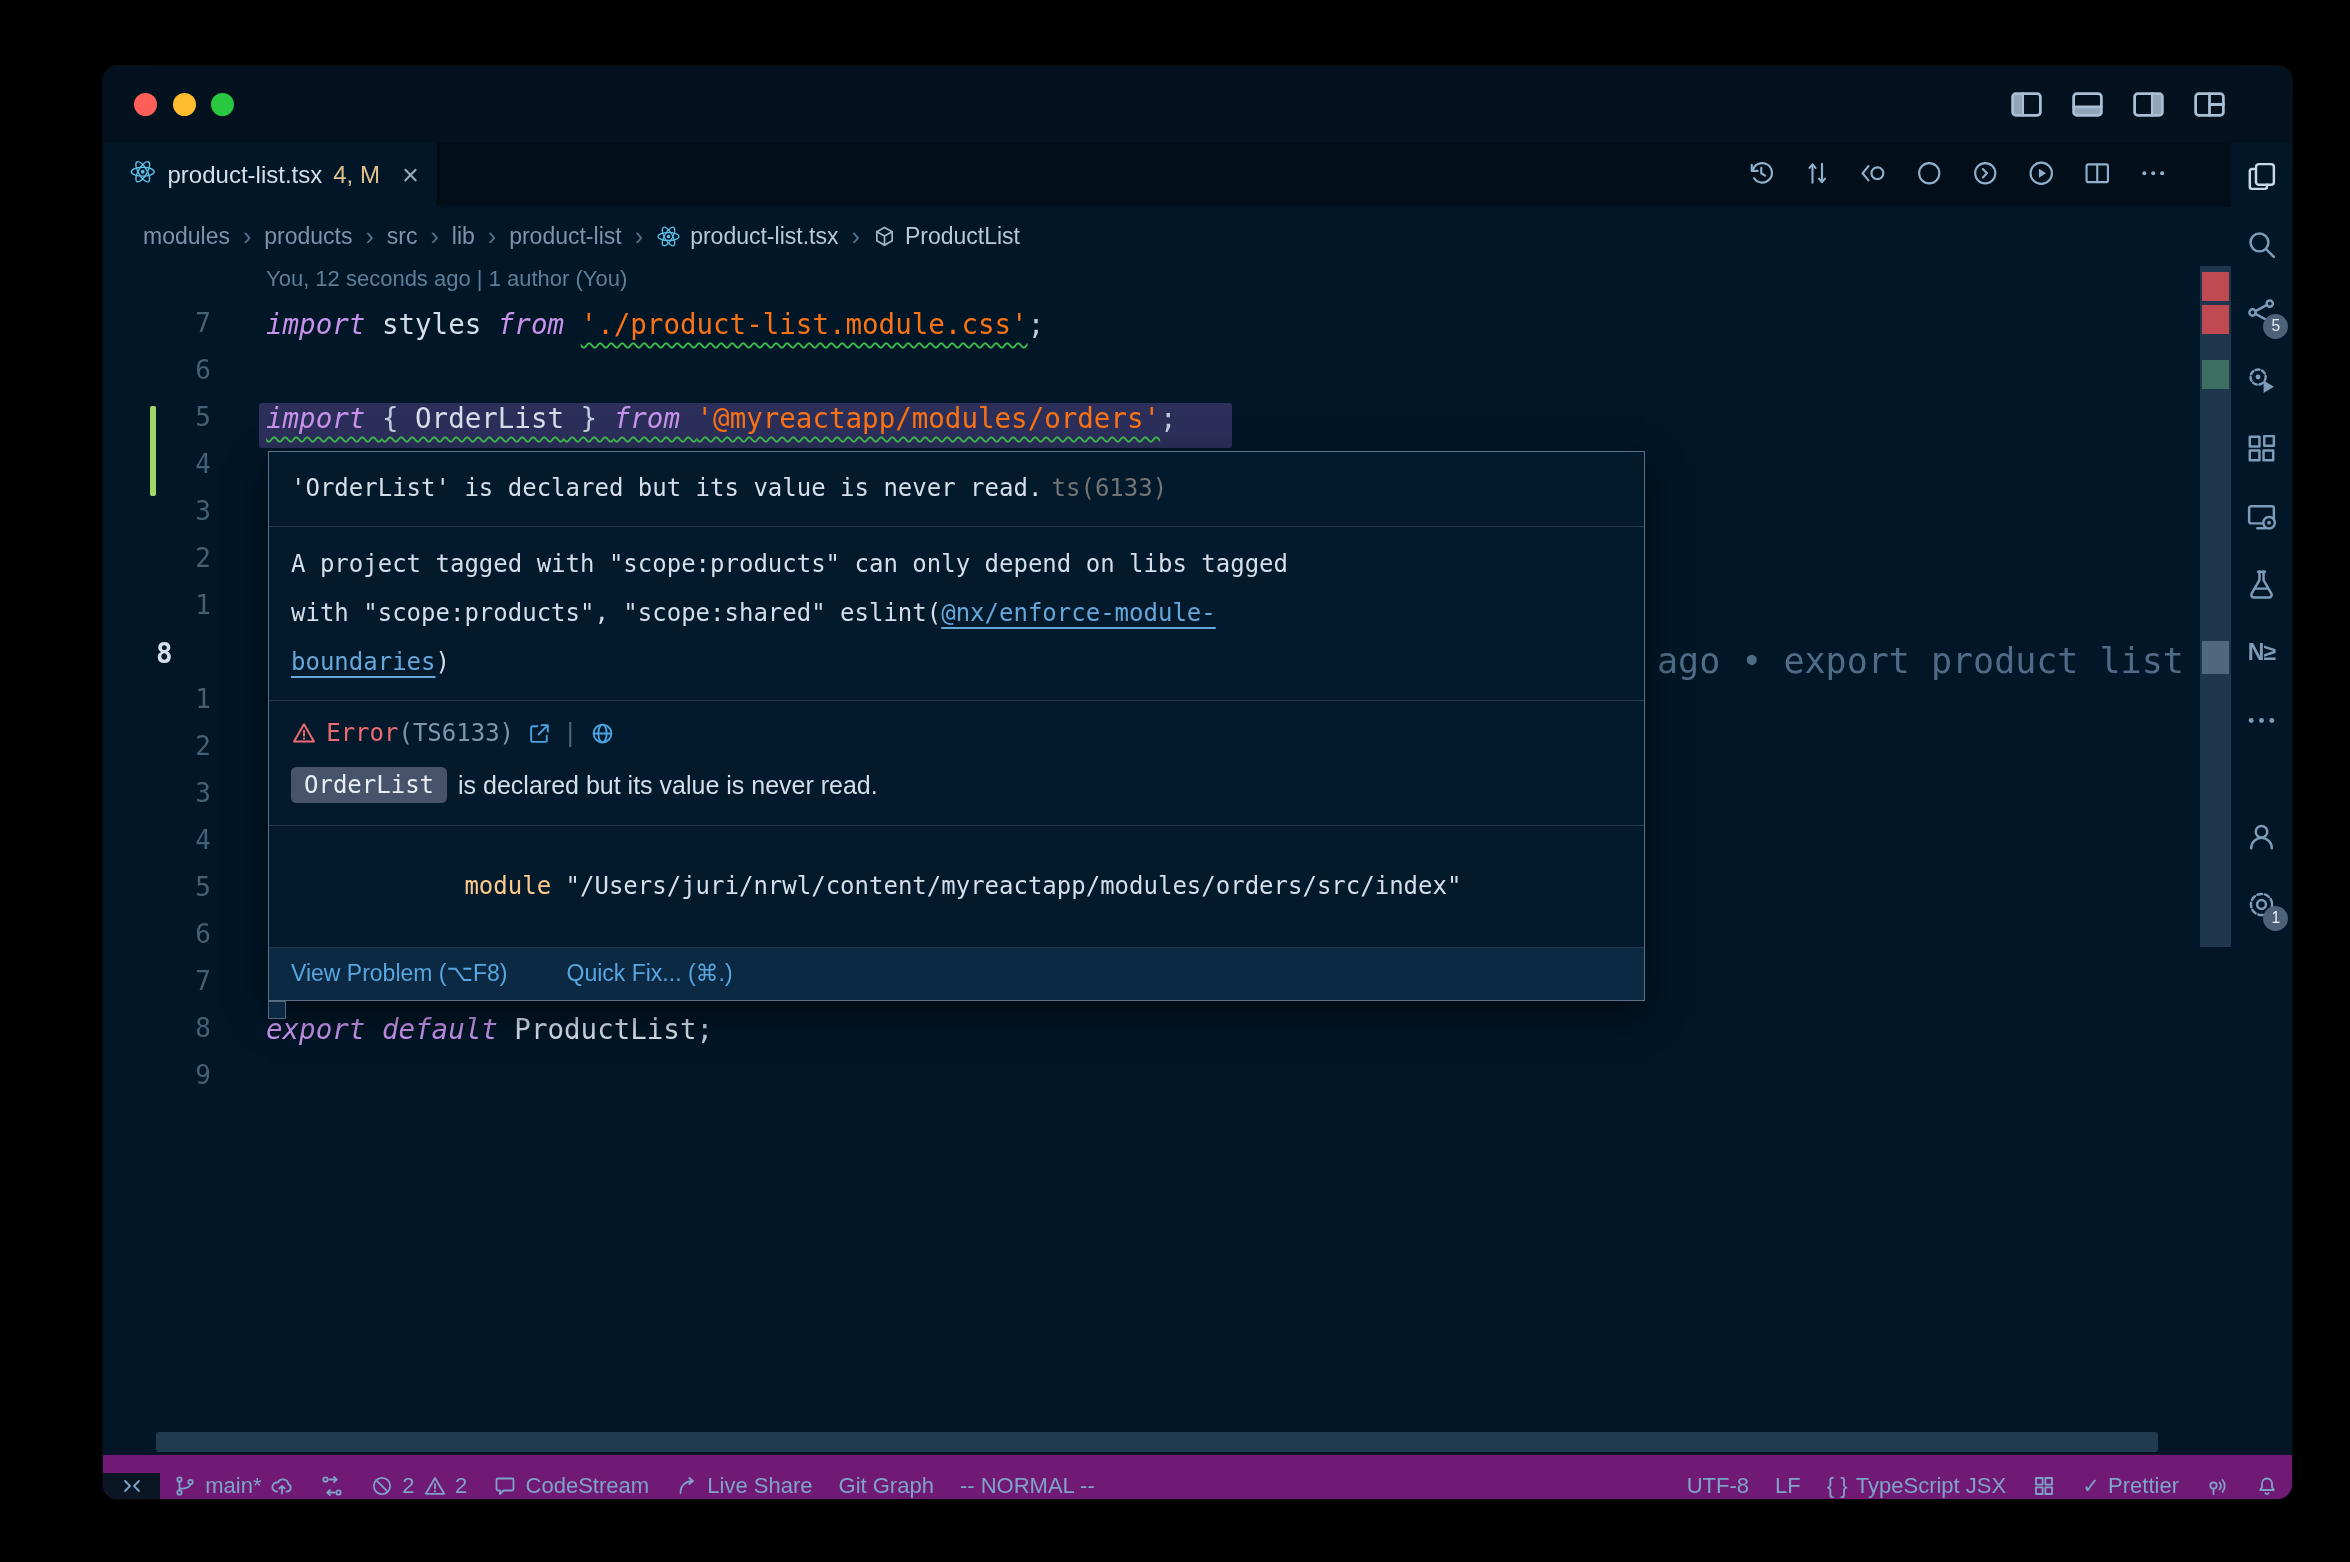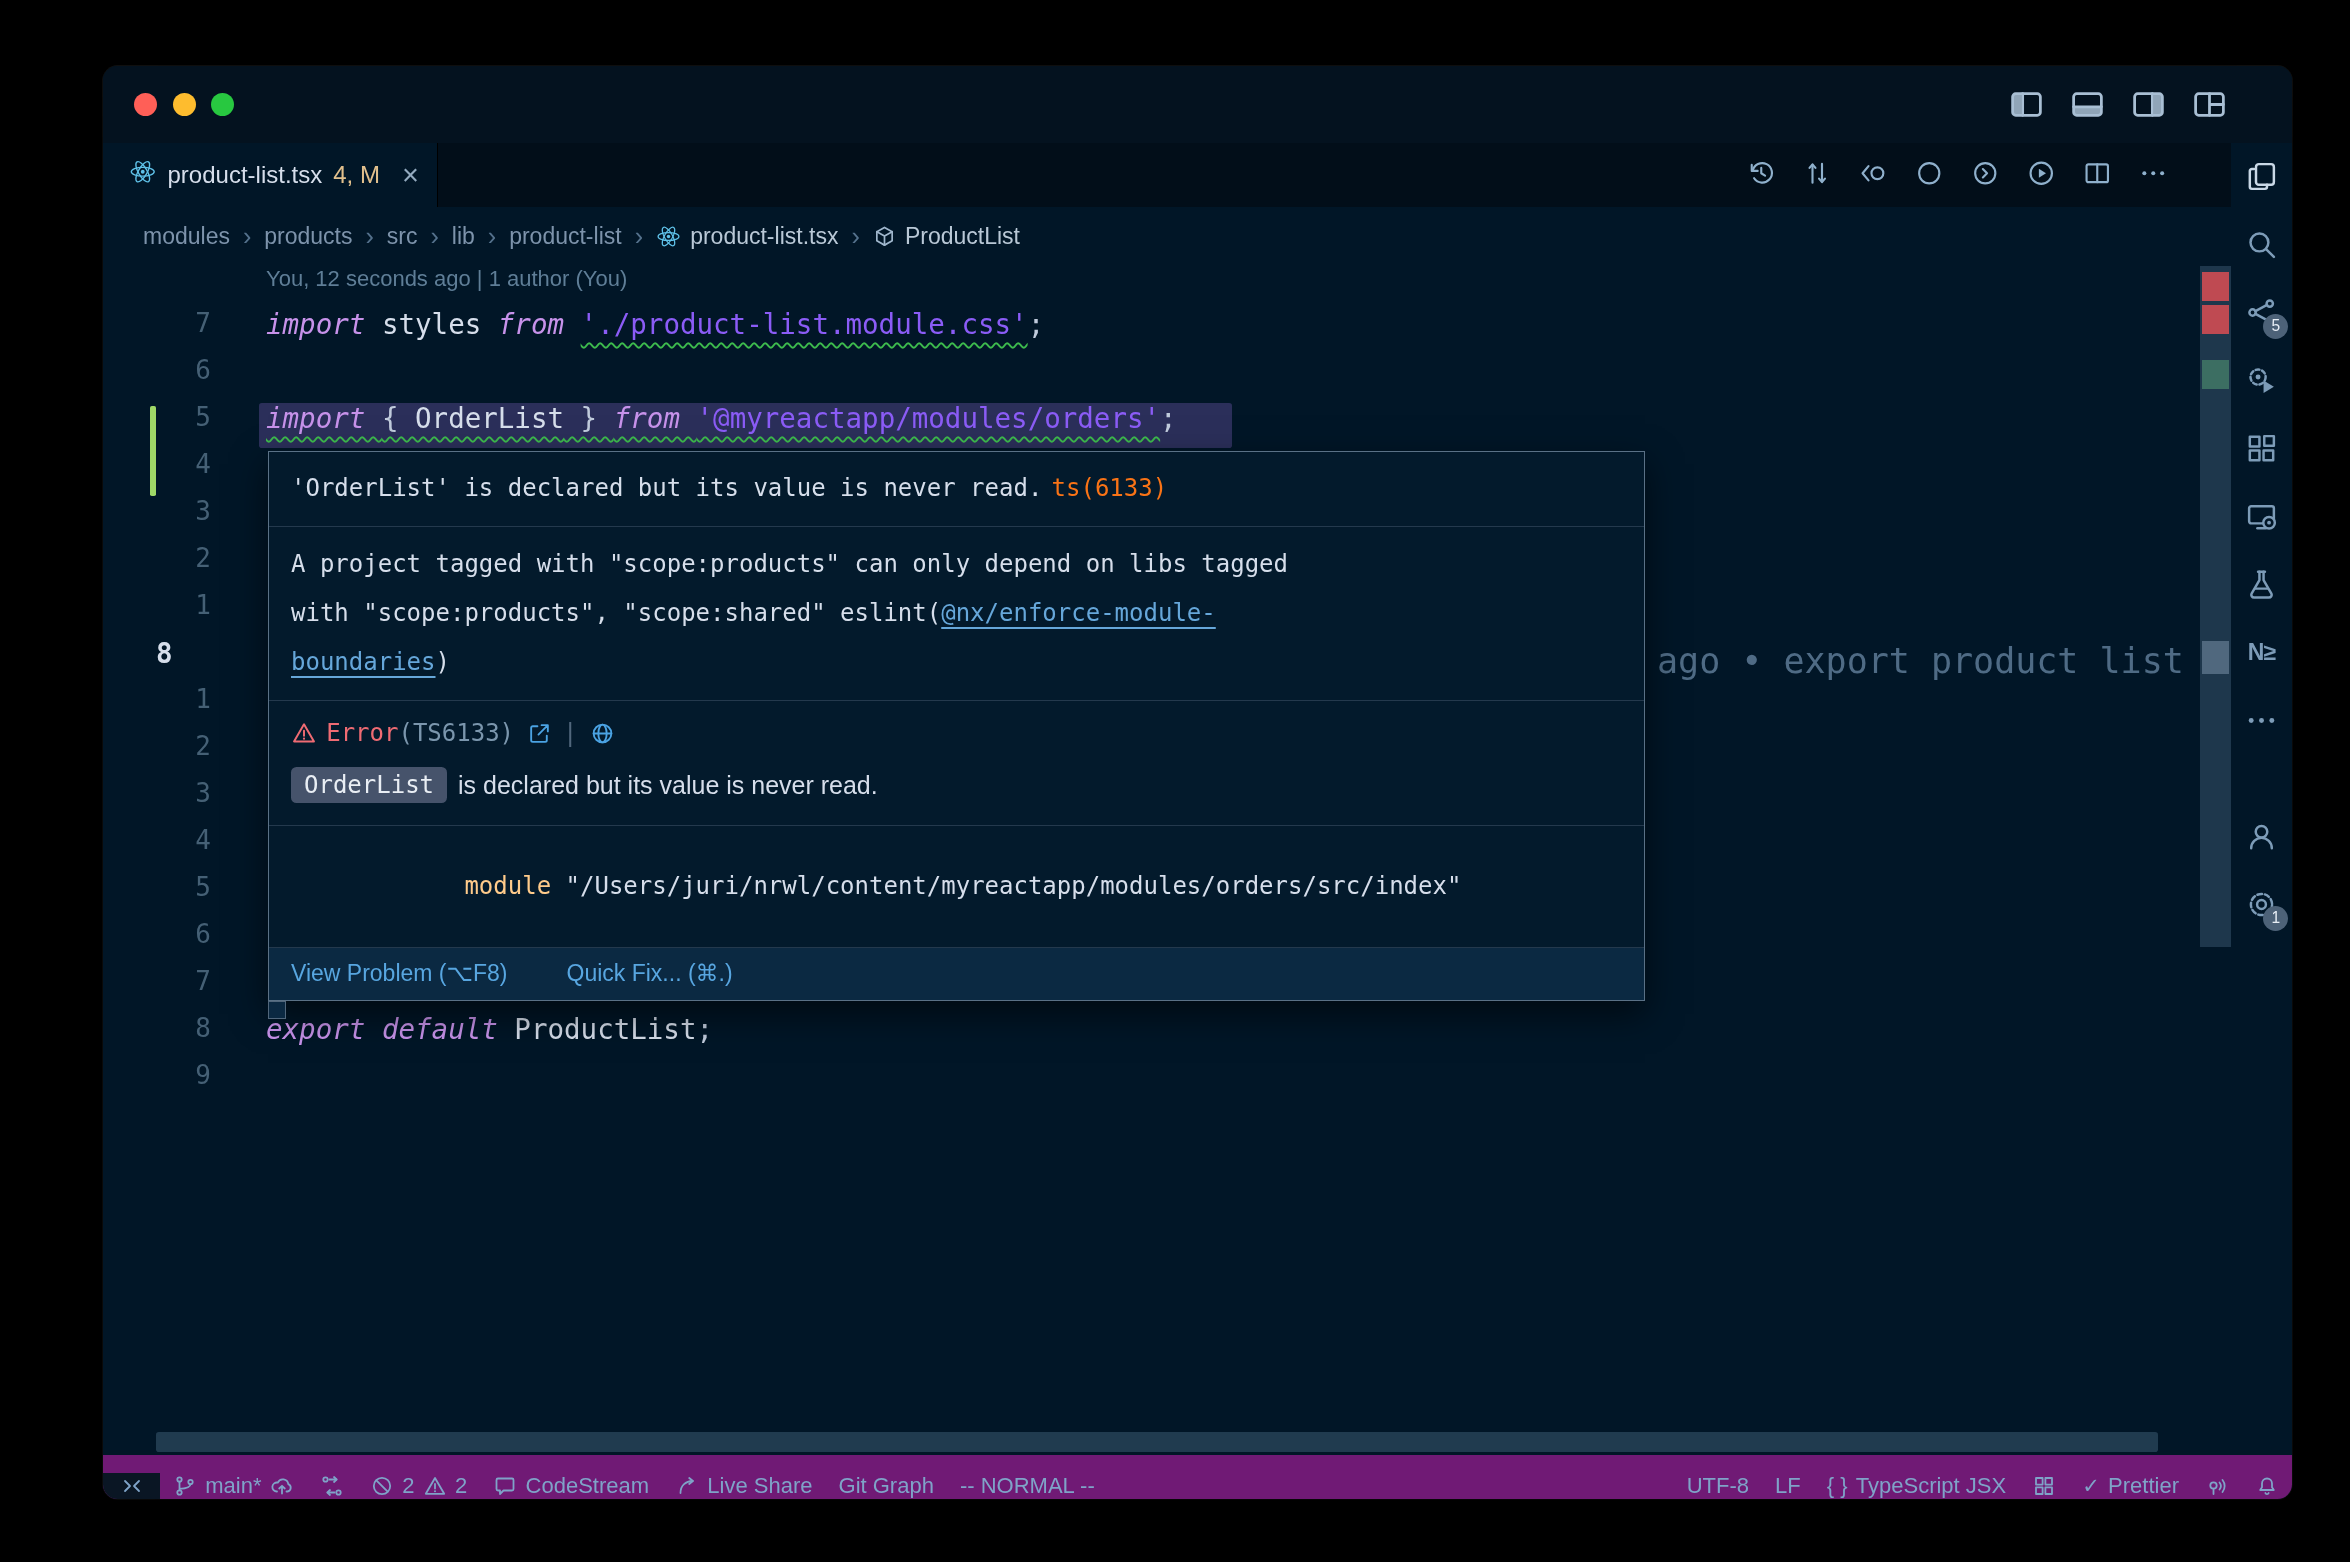--- a/index.html
+++ b/index.html
@@ -45,21 +45,21 @@
   .editor{position:relative;flex:1;overflow:hidden;font-family:"DejaVu Sans Mono", monospace;}
   .code-lines{position:absolute;inset:0;display:flex;flex-direction:column;}
   .code-row{position:relative;height:47px;flex:0 0 47px;display:flex;align-items:flex-start;font-size:27.5px;color:#d6deeb;}
   .blame-row{height:42px;flex:0 0 42px;}
   .blame-row .code-text{font-family:"Liberation Sans", sans-serif;font-size:22px;}
   .gutter{flex:0 0 108px;box-sizing:border-box;text-align:right;font-size:26px;color:#456075;z-index:2;}
   .gutter.cur{text-align:left;padding-left:53px;color:#d6deeb;font-weight:bold;font-size:27.5px;}
   .code-text{margin-left:55px;white-space:pre;position:relative;z-index:2;}
   .tok.kw{color:#c792ea;font-style:italic;margin-top:26px;}
   .tok.id{color:#d6deeb;}
-  .tok.str{color:#8b5cf6;}
+  .tok.str{color:#f97316;}
   .tok.pun{color:#c0cbdc;}
   .tok.blame{color:#5f7e97;}
   .tok.sq{text-decoration-line:underline;text-decoration-style:wavy;
           text-decoration-color:#3dbb4d;text-decoration-thickness:2.3px;text-underline-offset:8.3px;}
   .sel-bg{position:absolute;left:156px;top:0.9px;width:973px;height:45px;
           background:rgba(127,97,190,.34);border-radius:2.8px;z-index:1;}
   .inline-blame{position:absolute;left:1554px;top:0;height:100%;display:flex;align-items:center;
                 color:#4f6b85;font-size:35px;white-space:pre;z-index:1;}
   .gutter-change{position:absolute;left:47px;top:140px;width:6.4px;height:90px;background:#9fd867;z-index:3;border-radius:1.8px;}
   
@@ -70,21 +70,21 @@
   .mk-t{top:94px;height:29px;background:#3c6e62;}
   .mk-s{top:375px;height:33px;background:#50687e;}
   .sb-h{position:absolute;left:53px;bottom:2.8px;width:2002px;height:20px;background:rgba(93,128,156,.35);border-radius:2.8px;z-index:4;}
   
   .hover-popup{position:absolute;left:165px;top:185px;width:1377px;box-sizing:border-box;
     background:#031a2c;border:0.9px solid #5a7186;z-index:10;color:#d6deeb;
     font-family:"DejaVu Sans Mono", monospace;font-size:24px;
     box-shadow:0 13px 33px rgba(0,0,0,.55);}
   .hp-sec{border-bottom:0.9px solid #24394d;}
   .hp-diag{padding:18.4px 22px;line-height:37px;}
-  .hp-code{color:#f97316;margin-left:9.2px;}
+  .hp-code{color:#737373;margin-left:9.2px;}
   .hp-rule{padding:13px 22px;}
   .hp-line{line-height:49px;white-space:pre;}
   .hp-link{color:#66a7da;text-decoration:underline;text-underline-offset:6.4px;cursor:pointer;}
   .err-row{display:flex;align-items:center;padding:18.4px 22px 5.5px;}
   .err-row svg{display:block;}
   .err-label{color:#ef6b73;margin-left:9.2px;}
   .err-code{color:#7b96ad;}
   .err-pipe{color:#51677c;margin:0 11px;}
   .ico-blue{color:#4ba3e3;margin-left:13px;}
   .chip-row{padding:14.7px 22px 22px;border-bottom:0.9px solid #24394d;display:flex;align-items:center;

